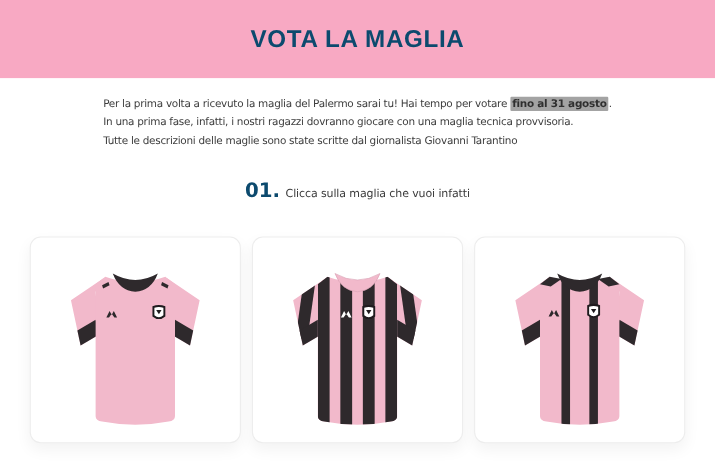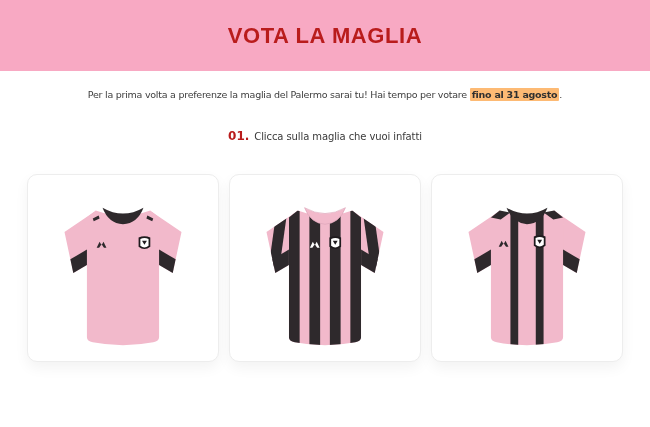--- a/index.html
+++ b/index.html
@@ -7,38 +7,38 @@
     width:650px;height:427px;overflow:hidden;background:#ffffff;
     font-family:"DejaVu Sans","Liberation Sans",sans-serif;
     -webkit-font-smoothing:antialiased;
   }
   
   .header-band{
     height:71px;background:#F8A9C3;
     display:flex;align-items:center;justify-content:center;
   }
   .page-title{
-    font-size:22px;font-weight:800;letter-spacing:.6px;color:#b91c1c;
+    font-size:22px;font-weight:800;letter-spacing:.6px;color:#0c4a6e;
     font-family:"Liberation Sans","DejaVu Sans",sans-serif;
   }
   
   .intro{
     margin:15px auto 0 auto;width:fit-content;
     font-size:9.5px;letter-spacing:-0.25px;line-height:17px;color:#3d3d3d;
   }
   .intro-line{white-space:nowrap;}
   .hl{
-    background:#fdba74;font-weight:bold;color:#2f2f2f;padding:1px 2px;border-radius:1px;
+    background:#a3a3a3;font-weight:bold;color:#2f2f2f;padding:1px 2px;border-radius:1px;
   }
   
   .step{
     margin-top:26px;text-align:center;font-size:10px;color:#3a3a3a;letter-spacing:-0.1px;
   }
   .step-number{
-    color:#b91c1c;font-weight:800;font-size:12px;margin-right:5px;letter-spacing:0;
+    color:#0c4a6e;font-weight:800;font-size:18px;margin-right:5px;letter-spacing:0;
   }
   
   .cards{
     margin-top:31px;display:flex;justify-content:center;gap:10px;
   }
   .card{
     width:190px;height:186px;background:#fff;
     border:1px solid #EDEDED;border-radius:10px;
     box-shadow:0 6px 14px rgba(0,0,0,.05);
     display:flex;align-items:flex-start;justify-content:center;
@@ -52,21 +52,23 @@
   .outline{stroke:#d9a2b6;stroke-width:.6;fill:#F2B9CB;}
 </style>
 </head>
 <body>
 
 <div class="header-band">
   <div class="page-title">VOTA LA MAGLIA</div>
 </div>
 
 <div class="intro">
-  <div class="intro-line"><span>Per la prima volta a preferenze la maglia del Palermo sarai tu! Hai tempo per votare </span><span class="hl">fino al 31 agosto</span><span>.</span></div>
+  <div class="intro-line"><span>Per la prima volta a ricevuto la maglia del Palermo sarai tu! Hai tempo per votare </span><span class="hl">fino al 31 agosto</span><span>.</span></div>
+  <div class="intro-line">In una prima fase, infatti, i nostri ragazzi dovranno giocare con una maglia tecnica provvisoria.</div>
+  <div class="intro-line">Tutte le descrizioni delle maglie sono state scritte dal giornalista Giovanni Tarantino</div>
 </div>
 
 <div class="step">
   <span class="step-number">01.</span><span>Clicca sulla maglia che vuoi infatti</span>
 </div>
 
 <div class="cards">
 
   <div class="card">
     <svg width="148" height="156" viewBox="0 0 150 160">

